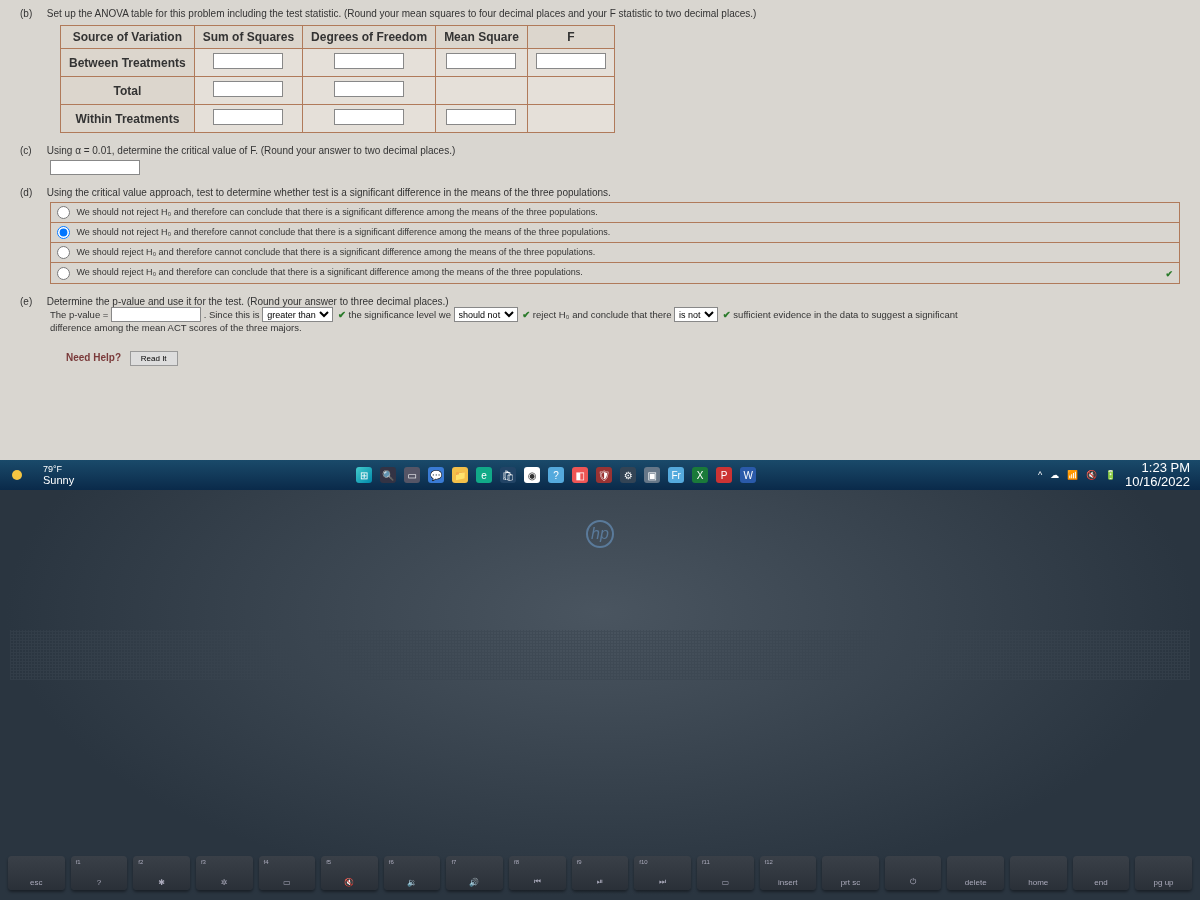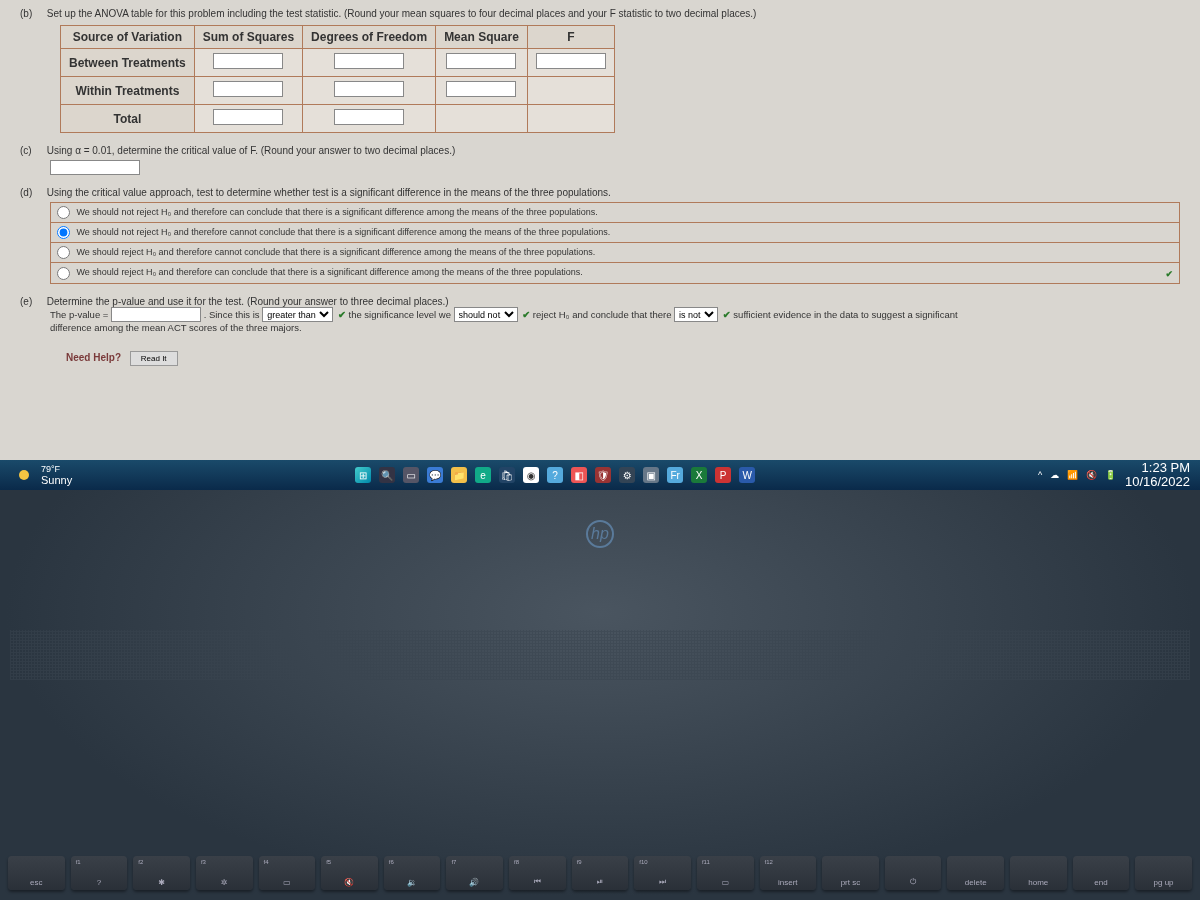--- a/index.html
+++ b/index.html
@@ -19,21 +19,21 @@
   .sel { height: 15px; font-size: 9px; border: 1px solid #888; background: #fff; vertical-align: middle; }
   .check { color: #2a7a2a; font-weight: bold; margin-left: 2px; }
   .help { margin-top: 18px; margin-left: 46px; }
   .help-txt { color: #7a3a3a; font-weight: bold; font-size: 10px; margin-right: 6px; }
   .readit { background: #ddd; border: 1px solid #999; font-size: 8px; padding: 2px 10px; cursor: pointer; }
   .line { display: inline; }
   .pline { margin-left: 30px; font-size: 9.5px; line-height: 1.6; }
   .pline2 { margin-left: 30px; font-size: 9.5px; }
   
   .taskbar { position: absolute; top: 460px; left: 0; right: 0; height: 30px; background: linear-gradient(#1a4a6a,#0a2a4a); display: flex; align-items: center; color: #fff; font-size: 9px; }
-  .tb-left { display: flex; align-items: center; gap: 12px; padding-left: 19px; }
+  .tb-left { display: flex; align-items: center; gap: 21px; padding-left: 12px; }
   .weather-dot { width: 10px; height: 10px; background: #f5c542; border-radius: 50%; }
   .tb-center { flex: 1; display: flex; justify-content: center; gap: 8px; }
   .tb-icon { width: 16px; height: 16px; background: #89b; border-radius: 3px; display: flex; align-items: center; justify-content: center; font-size: 10px; }
   .tb-right { display: flex; align-items: center; gap: 8px; padding-right: 10px; }
   .tb-time { text-align: right; font-size: 13px; line-height: 1.1; }
   
   .kbzone { position: absolute; top: 490px; left: 0; right: 0; bottom: 0; background: radial-gradient(ellipse at 50% 30%, #4a5560 0%, #2a3540 70%); }
   .hp-logo { position: absolute; top: 30px; left: 50%; transform: translateX(-50%); width: 28px; height: 28px; border: 2px solid #5a7a9a; border-radius: 50%; color: #5a7a9a; font-size: 16px; font-style: italic; display: flex; align-items: center; justify-content: center; }
   .speaker { position: absolute; top: 140px; left: 10px; right: 10px; height: 50px; background: repeating-linear-gradient(90deg, #3a4550 0 1px, transparent 1px 3px), repeating-linear-gradient(0deg, #3a4550 0 1px, transparent 1px 3px); opacity: .5; }
   .keys { position: absolute; bottom: 10px; left: 8px; right: 8px; display: flex; gap: 6px; }
@@ -59,31 +59,31 @@
         <th>F</th>
       </tr>
       <tr>
         <th>Between Treatments</th>
         <td><span class="inp"></span></td>
         <td><span class="inp"></span></td>
         <td><span class="inp"></span></td>
         <td><span class="inp"></span></td>
       </tr>
       <tr>
+        <th>Total</th>
+        <td><span class="inp"></span></td>
+        <td><span class="inp"></span></td>
+        <td></td>
+        <td></td>
+      </tr>
+      <tr>
         <th>Within Treatments</th>
         <td><span class="inp"></span></td>
         <td><span class="inp"></span></td>
         <td><span class="inp"></span></td>
-        <td></td>
-      </tr>
-      <tr>
-        <th>Total</th>
-        <td><span class="inp"></span></td>
-        <td><span class="inp"></span></td>
-        <td></td>
         <td></td>
       </tr>
     </tbody>
       </table>
   </div>
 
   <div class="sect">
     <span class="sect-label">(c)</span>
     <span>Using α = 0.01, determine the critical value of F. (Round your answer to two decimal places.)</span><br>
     <span style="margin-left:30px; display:inline-block; margin-top:4px;">

